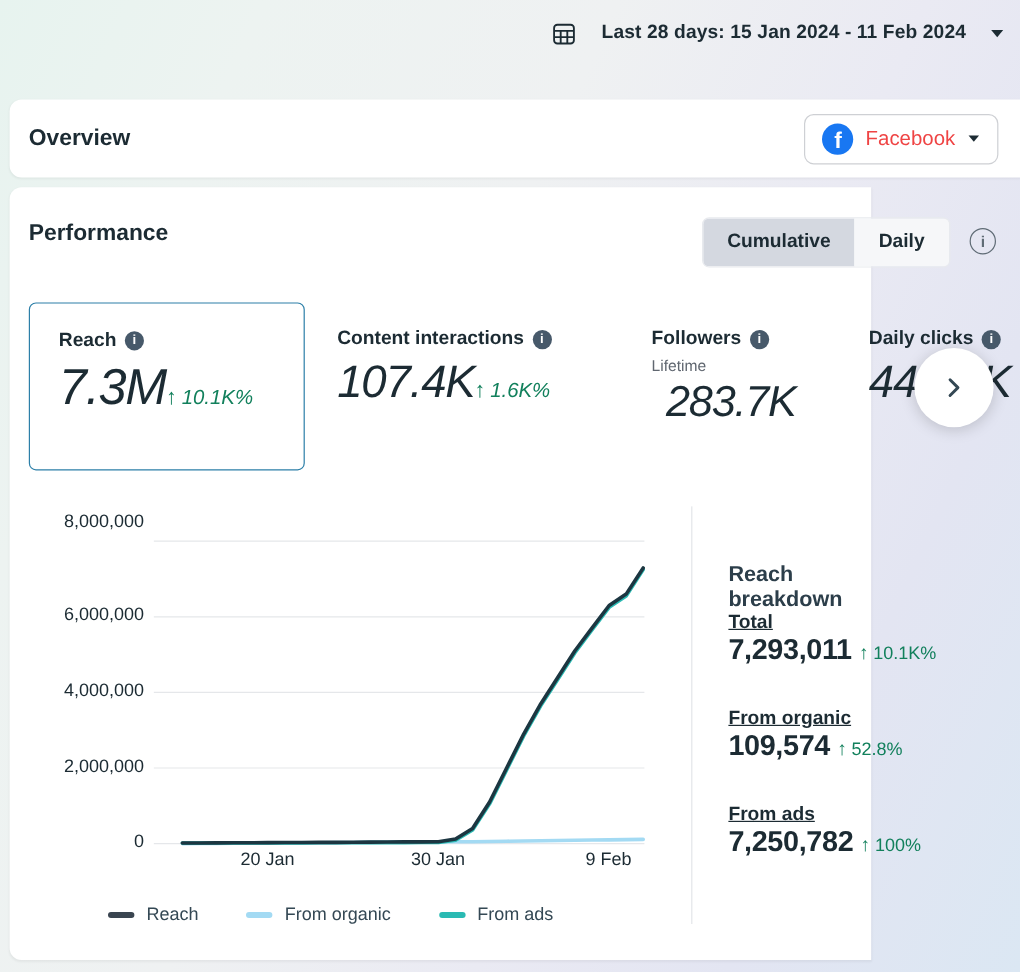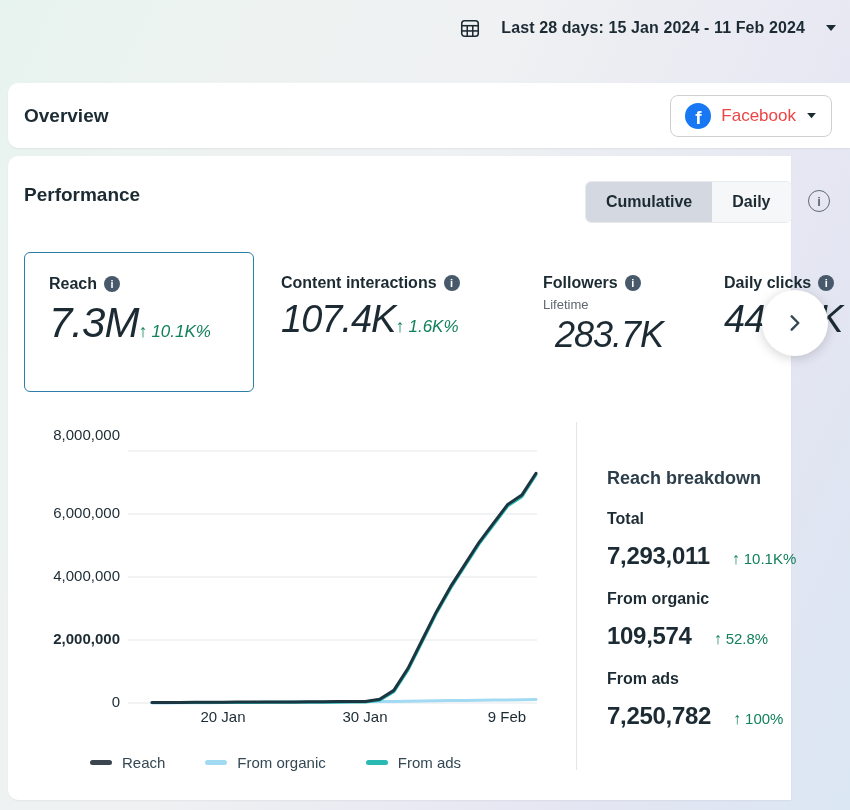--- a/index.html
+++ b/index.html
@@ -17,21 +17,21 @@
   .date-bar .label { font-size:16px; font-weight:700; letter-spacing:.1px; }
 
   
   .overview-bar { left:8px; top:83px; width:842px; height:65px; background:#fff; border-radius:10px 0 0 10px; box-shadow:0 1px 2px rgba(0,0,0,.05); display:flex; align-items:center; justify-content:space-between; padding:0 18px 0 16px; }
   .overview-title { font-size:19px; font-weight:700; }
   .fb-btn { display:flex; align-items:center; gap:10px; height:42px; padding:0 14px; background:#fff; border:1px solid #ced0d4; border-radius:8px; cursor:pointer; }
   .fb-logo { width:26px; height:26px; border-radius:50%; background:#1877f2; color:#fff; font-weight:700; font-size:19px; display:flex; align-items:flex-end; justify-content:center; line-height:23px; }
   .fb-label { font-size:17px; font-weight:400; color:#ef4444; }
 
   
-  .perf-card { left:8px; top:156px; width:783px; height:644px; background:#fff; border-radius:10px 0 0 10px; box-shadow:0 1px 2px rgba(0,0,0,.05); }
+  .perf-card { left:8px; top:156px; width:718px; height:644px; background:#fff; border-radius:10px 0 0 10px; box-shadow:0 1px 2px rgba(0,0,0,.05); }
   .perf-title { left:16px; top:28px; font-size:19px; font-weight:700; }
 
   .toggle { left:577px; top:25px; height:42px; display:flex; border-radius:6px; overflow:hidden; border:1px solid #e8eaee; }
   .toggle .seg { display:flex; align-items:center; padding:0 20px; font-size:16px; font-weight:700; cursor:pointer; background:#f6f7f9; }
   .toggle .seg.selected { background:#d4d8e0; }
   .info-outline { left:800px; top:34px; width:22px; height:22px; border:1.5px solid #5f6b75; border-radius:50%; color:#5f6b75; font-size:13px; font-weight:700; display:flex; align-items:center; justify-content:center; cursor:pointer; }
 
   .info-filled { width:16px; height:16px; background:#47596a; border-radius:50%; color:#fff; font-size:11px; font-weight:700; display:inline-flex; align-items:center; justify-content:center; flex:none; cursor:pointer; }
 
   .metric-label-row { display:flex; align-items:center; gap:7px; }
@@ -67,22 +67,22 @@
   .dash-organic { background:#a3daf3; }
   .dash-ads { background:#2abab3; }
   .legend-label { font-size:15px; color:#344854; }
 
   .v-divider { left:568px; top:266px; width:1px; height:348px; background:#e3e5e9; }
 
   
   .breakdown-title { left:599px; top:312px; font-size:18px; font-weight:700; color:#2c3e4a; }
   .bd-item { left:599px; width:240px; }
   .bd1 { top:354px; } .bd2 { top:434px; } .bd3 { top:514px; }
-  .bd-label { font-size:16px; font-weight:700; }
-  .bd-value-row { display:flex; align-items:baseline; gap:22px; margin-top:14px; }
+  .bd-label { font-size:16px; font-weight:700;text-decoration:underline; }
+  .bd-value-row { display:flex; align-items:baseline; gap:6px; margin-top:0; }
   .bd-value { font-size:24px; font-weight:700; letter-spacing:-.3px; }
   .bd-delta { display:inline-flex; align-items:baseline; gap:4px; color:#12805c; }
   .bd-delta .arrow { font-size:16px; }
   .bd-delta .pct { font-size:15px; }
 </style>
 </head>
 <body>
 
 <div class="abs date-bar">
   <span style="display:flex;">
@@ -179,21 +179,21 @@
     <span style="display:flex;">
       <svg width="22" height="22" viewBox="0 0 20 20" fill="none" stroke="#344854" stroke-width="2.2" stroke-linecap="round" stroke-linejoin="round">
           <polyline points="7,4 13,10 7,16"></polyline>
         </svg>
     </span>
   </button>
 
   <div class="abs ylabel" style="top:270px;">8,000,000</div>
   <div class="abs ylabel" style="top:348px;">6,000,000</div>
   <div class="abs ylabel" style="top:411px;">4,000,000</div>
-  <div class="abs ylabel" style="top:474px;font-weight:bold;">2,000,000</div>
+  <div class="abs ylabel" style="top:474px;">2,000,000</div>
   <div class="abs ylabel" style="top:537px;">0</div>
 
   <svg id="chart-svg" class="abs" width="420" height="300" viewBox="0 0 420 300">
       <line x1="0" x2="409" y1="263" y2="263" stroke="#e5e7ea" stroke-width="1"></line>
       <line x1="0" x2="409" y1="200" y2="200" stroke="#e5e7ea" stroke-width="1"></line>
       <line x1="0" x2="409" y1="137" y2="137" stroke="#e5e7ea" stroke-width="1"></line>
       <line x1="0" x2="409" y1="74" y2="74" stroke="#e5e7ea" stroke-width="1"></line>
       <line x1="0" x2="409" y1="11" y2="11" stroke="#e5e7ea" stroke-width="1"></line>
       <polyline points="24.0,263.0 38.2,262.9 52.4,262.8 66.7,262.7 80.9,262.7 95.1,262.6 109.3,262.5 123.6,262.4 137.8,262.3 152.0,262.2 166.2,262.1 180.4,262.0 194.7,261.9 208.9,261.8 223.1,261.7 237.3,261.6 251.6,261.5 265.8,261.4 280.0,261.2 294.2,261.0 308.4,260.8 322.7,260.6 336.9,260.4 351.1,260.2 365.3,260.0 379.6,259.9 393.8,259.7 408.0,259.5" fill="none" stroke="#a3daf3" stroke-width="3" stroke-linejoin="round" stroke-linecap="round"></polyline>
       <polyline points="24.0,262.6 38.2,262.6 52.4,262.5 66.7,262.5 80.9,262.5 95.1,262.4 109.3,262.4 123.6,262.4 137.8,262.3 152.0,262.3 166.2,262.3 180.4,262.2 194.7,262.2 208.9,262.2 223.1,262.1 237.3,262.1 251.6,260.2 265.8,251.7 280.0,229.9 294.2,201.6 308.4,173.2 322.7,148.0 336.9,126.0 351.1,103.9 365.3,85.0 379.6,66.1 393.8,56.7 408.0,34.6" fill="none" stroke="#2abab3" stroke-width="3" stroke-linejoin="round" stroke-linecap="round"></polyline>

